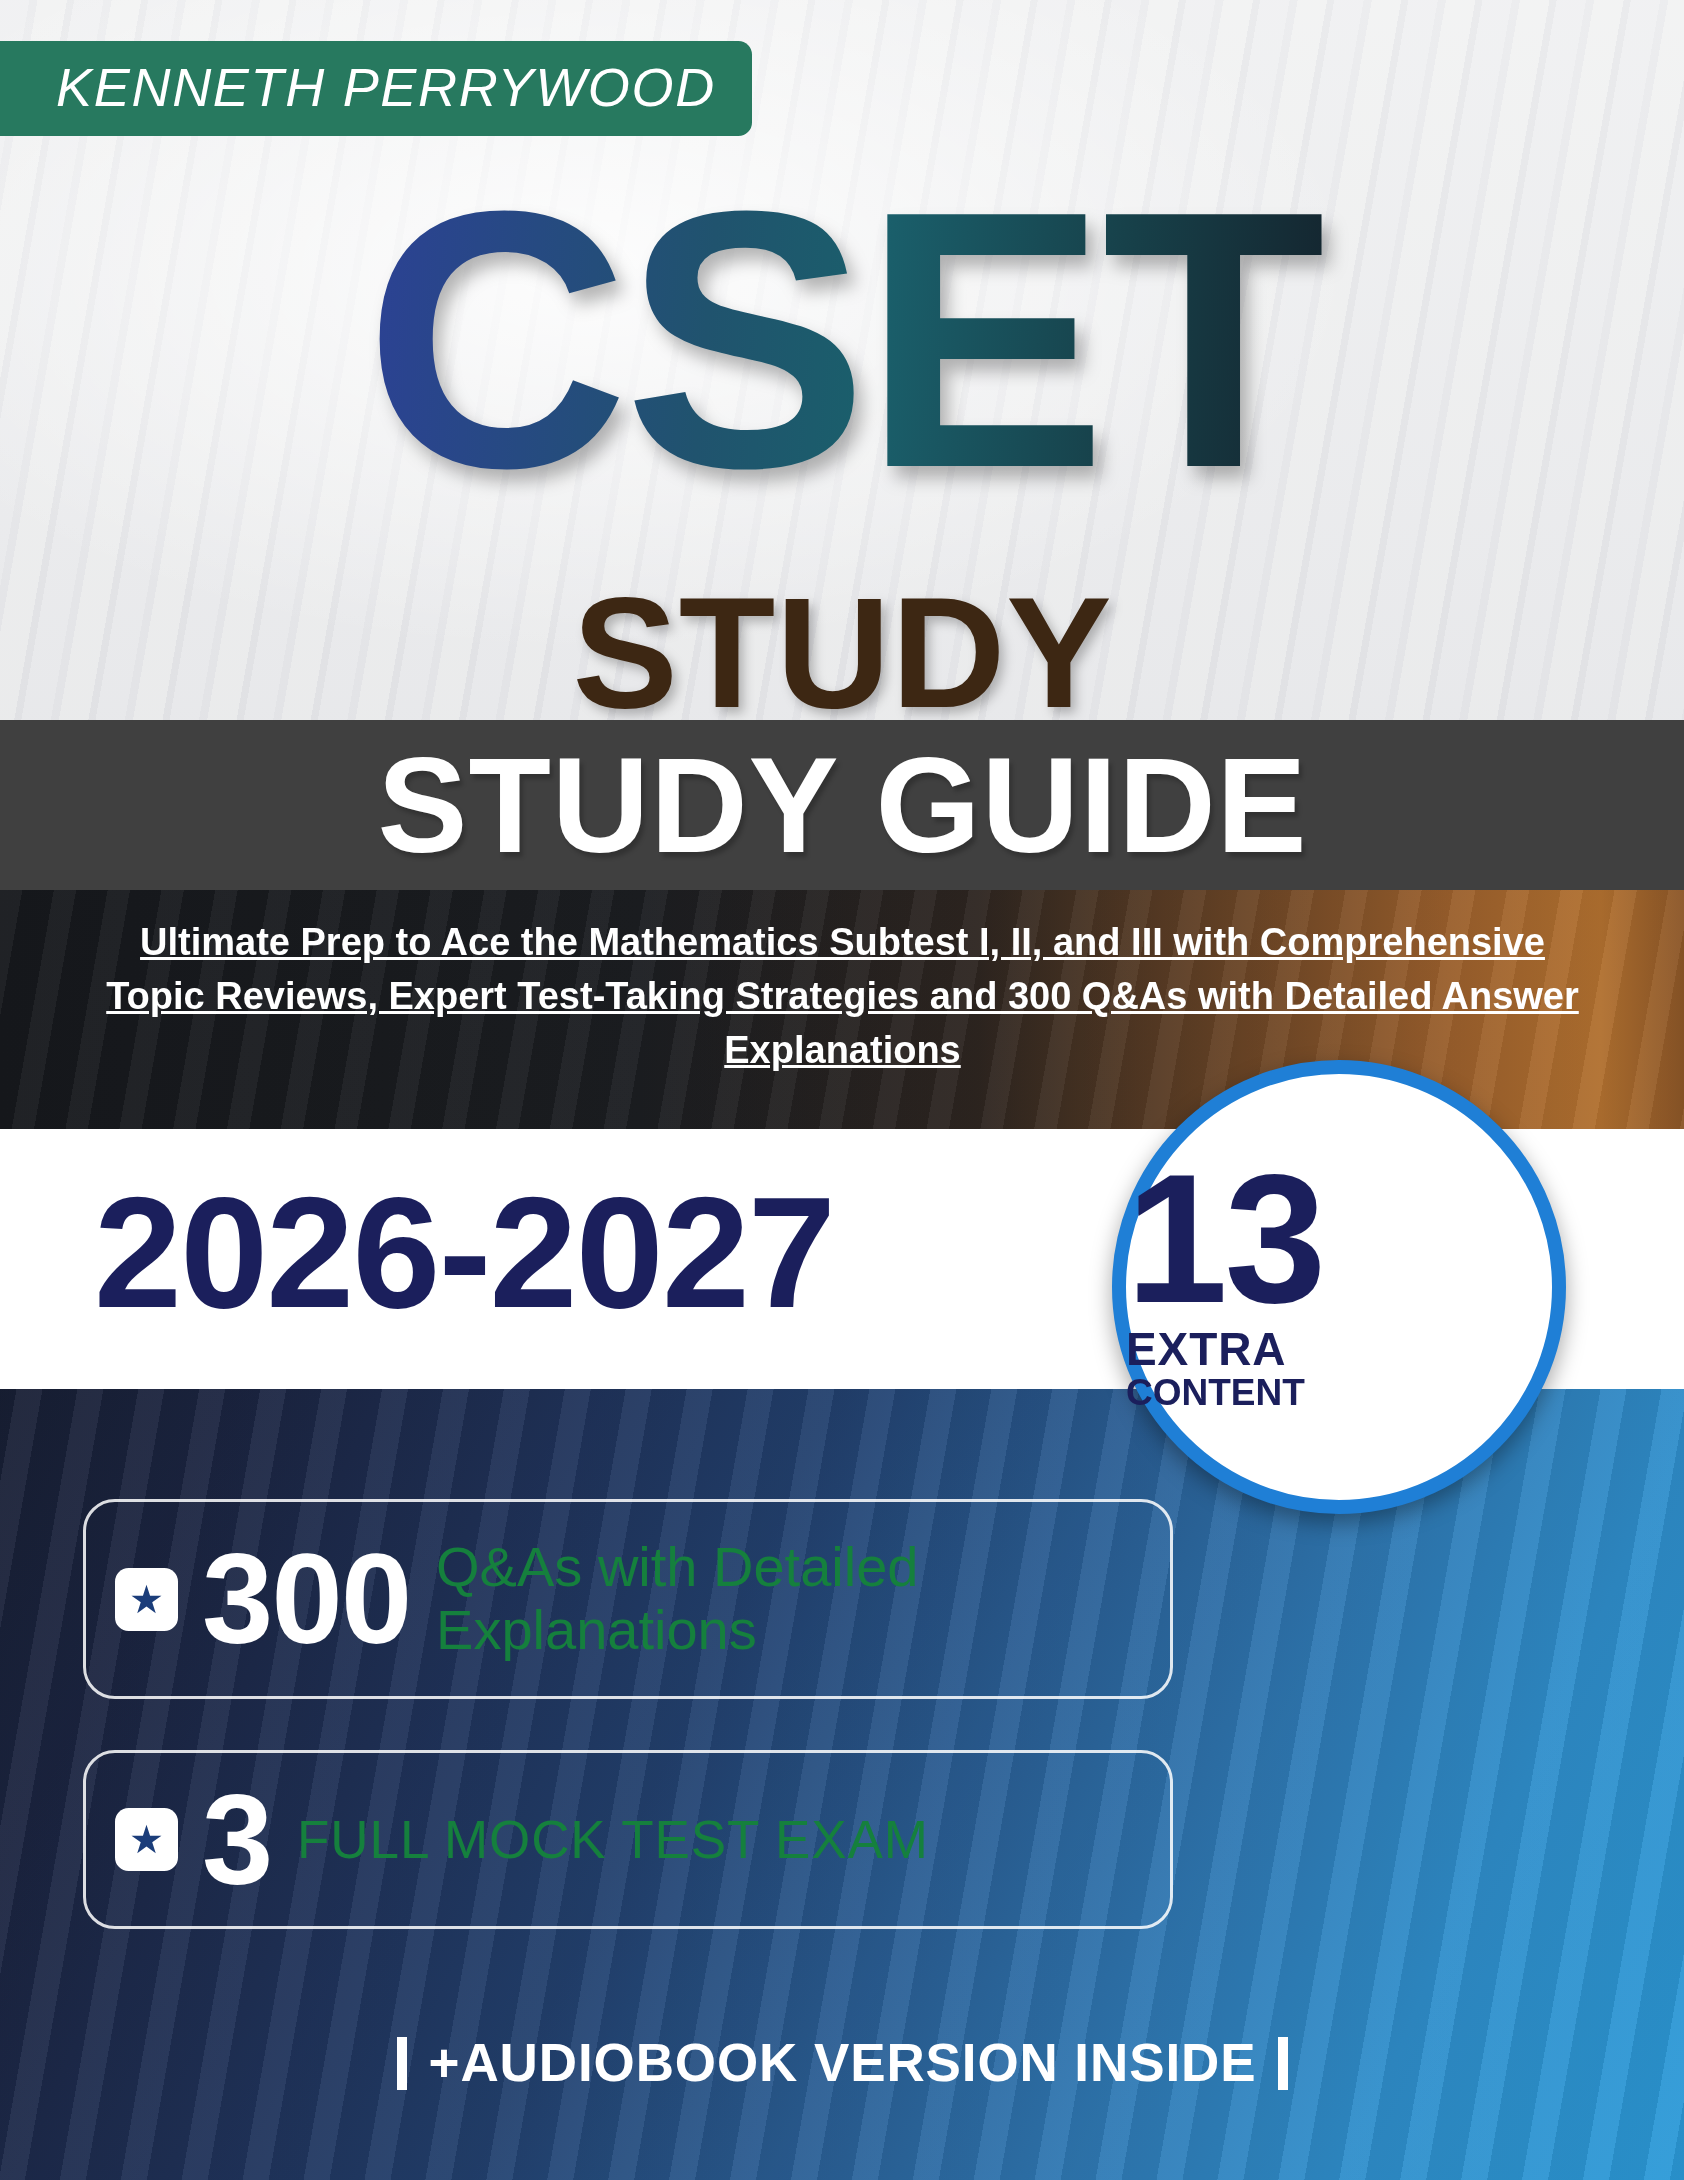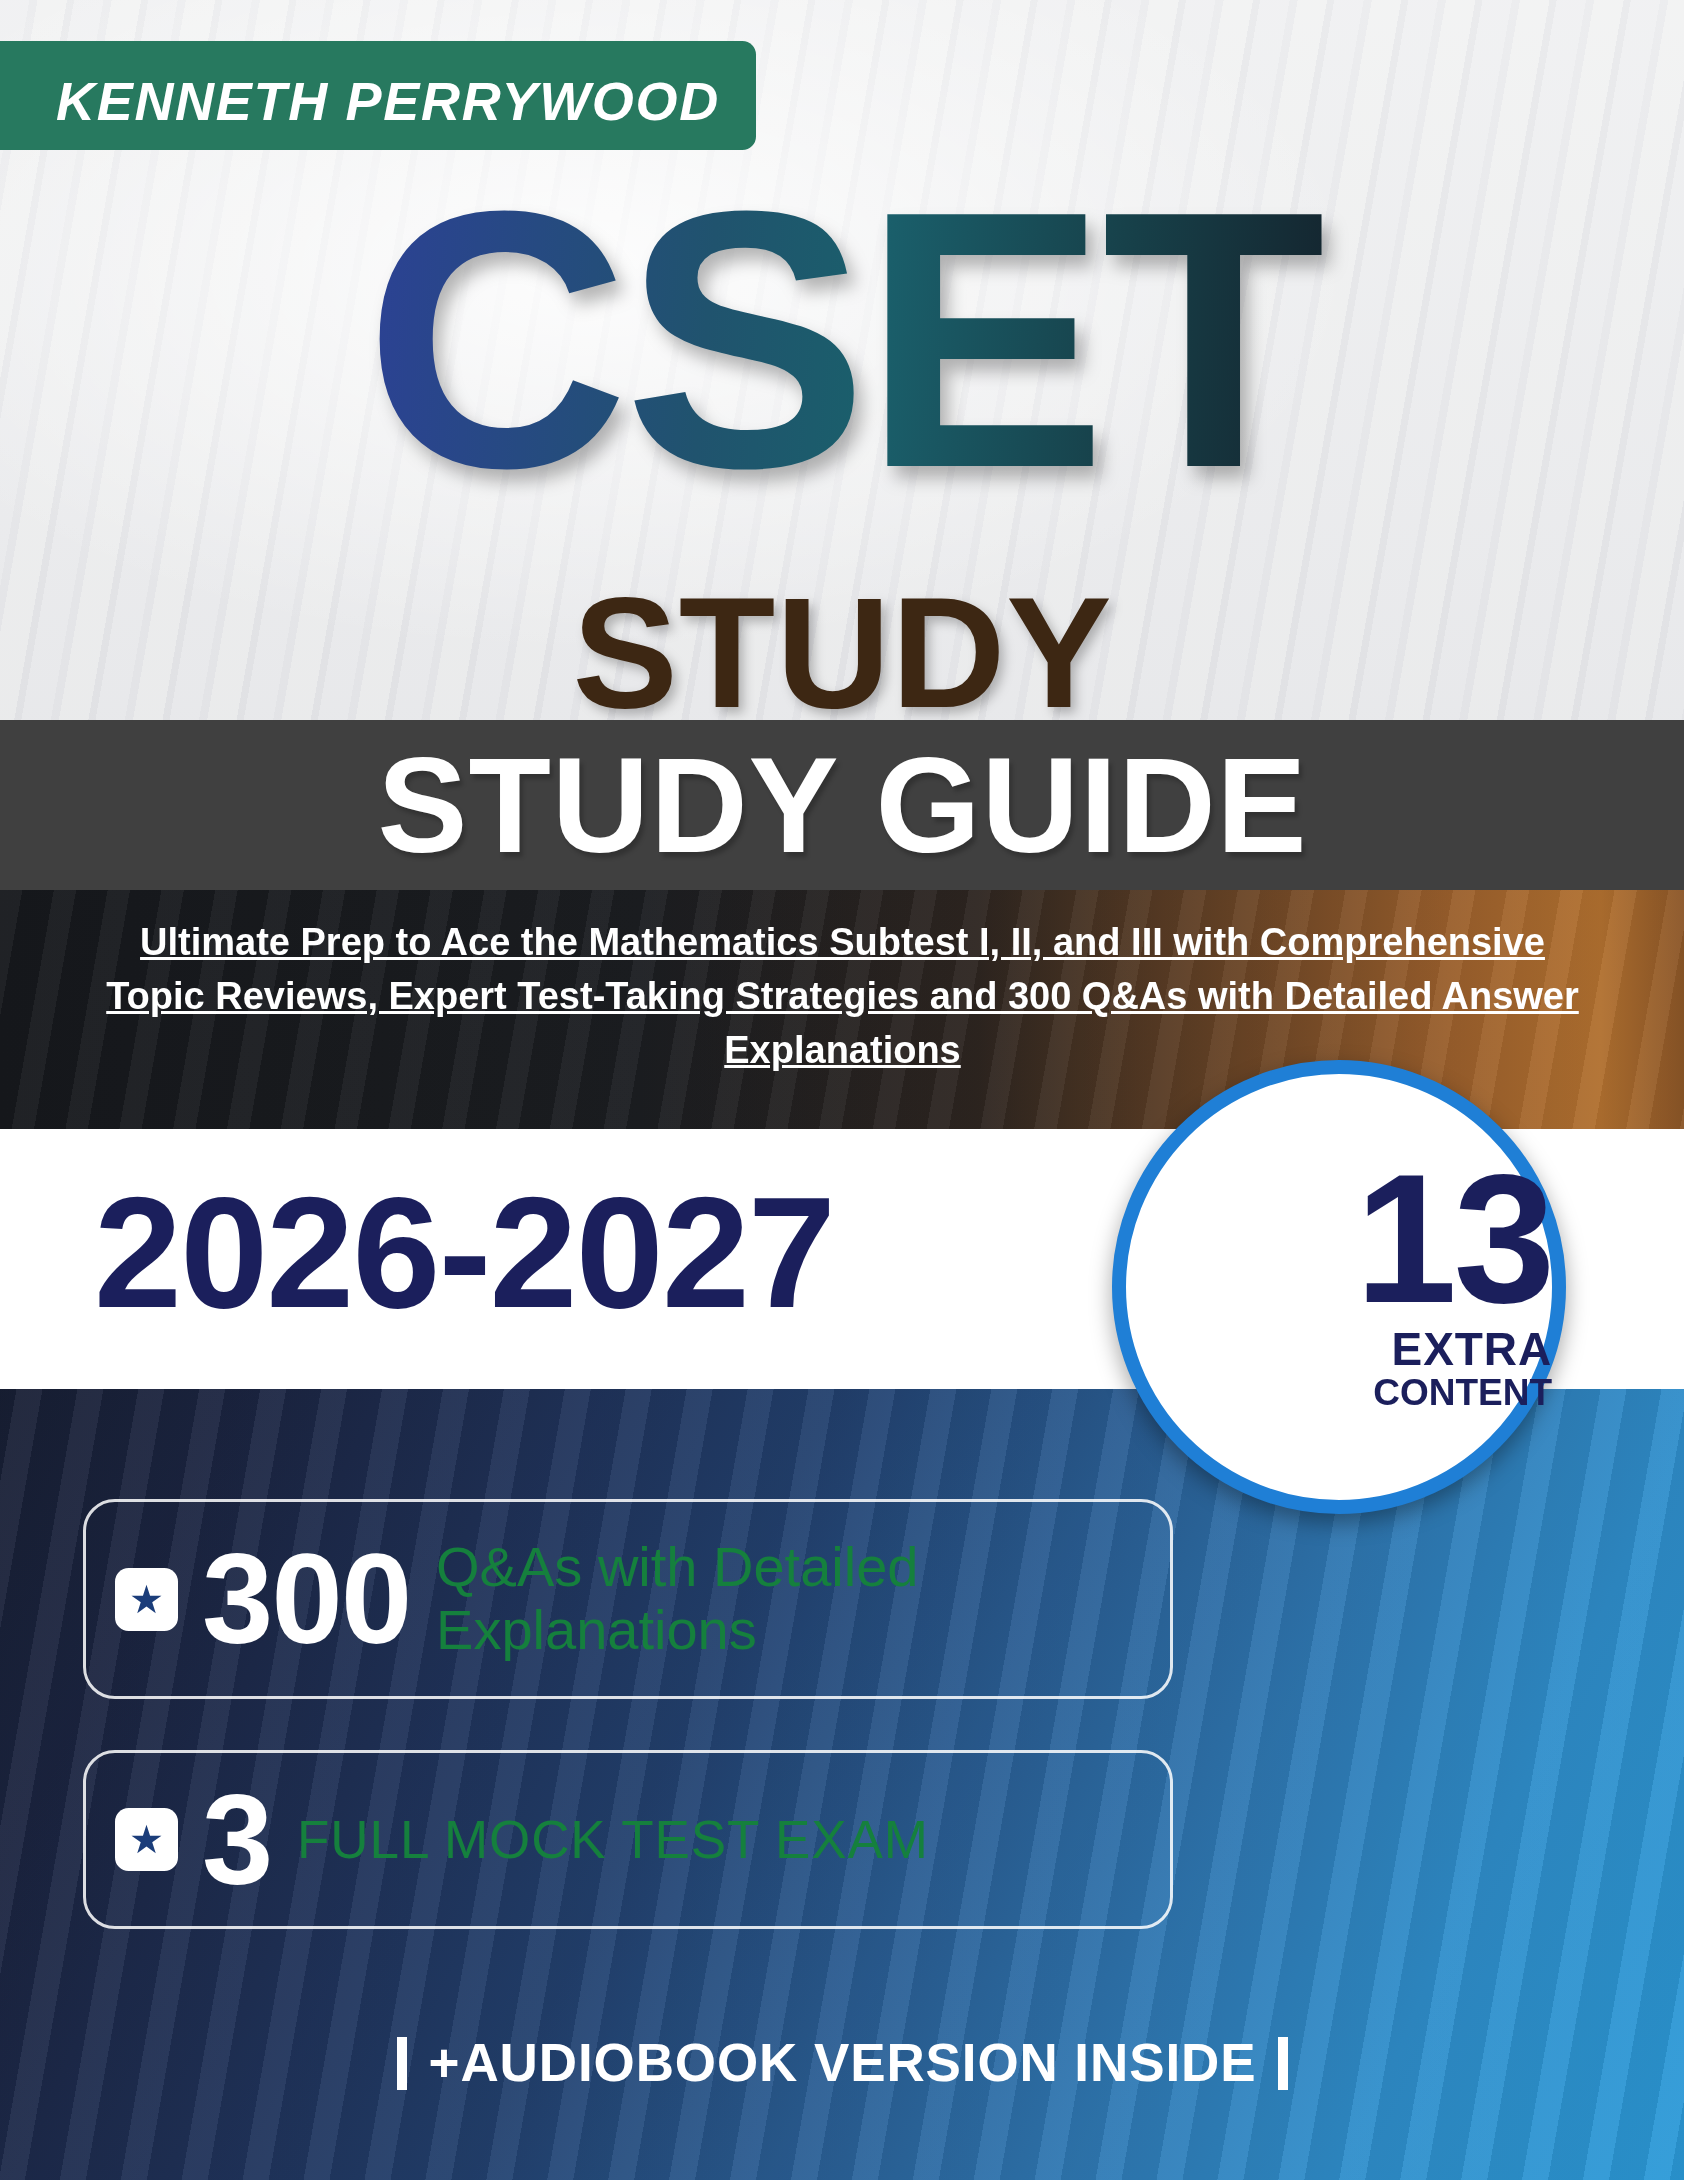--- a/index.html
+++ b/index.html
@@ -42,24 +42,24 @@
       linear-gradient(180deg, rgba(255,255,255,0.35), rgba(220,220,224,0.25));
   }
 
   
   .author-bar {
     position: absolute;
     left: 0;
     top: 41px;
     background: #27795f;
     color: #ffffff;
-    padding: 33px 36px 22px 56px;
+    padding: 19px 36px 22px 56px;
     border-radius: 0 13.6px 13.6px 0;
     font-size: 54px;
-    font-weight: bold;
+    font-weight: normal;
     font-style: italic;
     letter-spacing: 1.7px;
     z-index: 6;
     line-height: 1;
   }
 
   
   .cset {
     position: absolute;
     top: 183px;
@@ -208,21 +208,21 @@
     top: 1060px;
     width: 426px;
     height: 426px;
     border-radius: 50%;
     background: #ffffff;
     border: 14.5px solid #1f7fd6;
     box-shadow: 0 8.5px 22px rgba(0,0,0,0.35);
     z-index: 9;
     display: flex;
     flex-direction: column;
-    align-items: flex-end;
+    align-items: flex-start;
     justify-content: center;
   }
   .badge .num {
     font-size: 183px;
     font-weight: bold;
     color: #1b1f5c;
     line-height: 0.85;
     letter-spacing: -3.4px;
   }
   .badge .extra {

